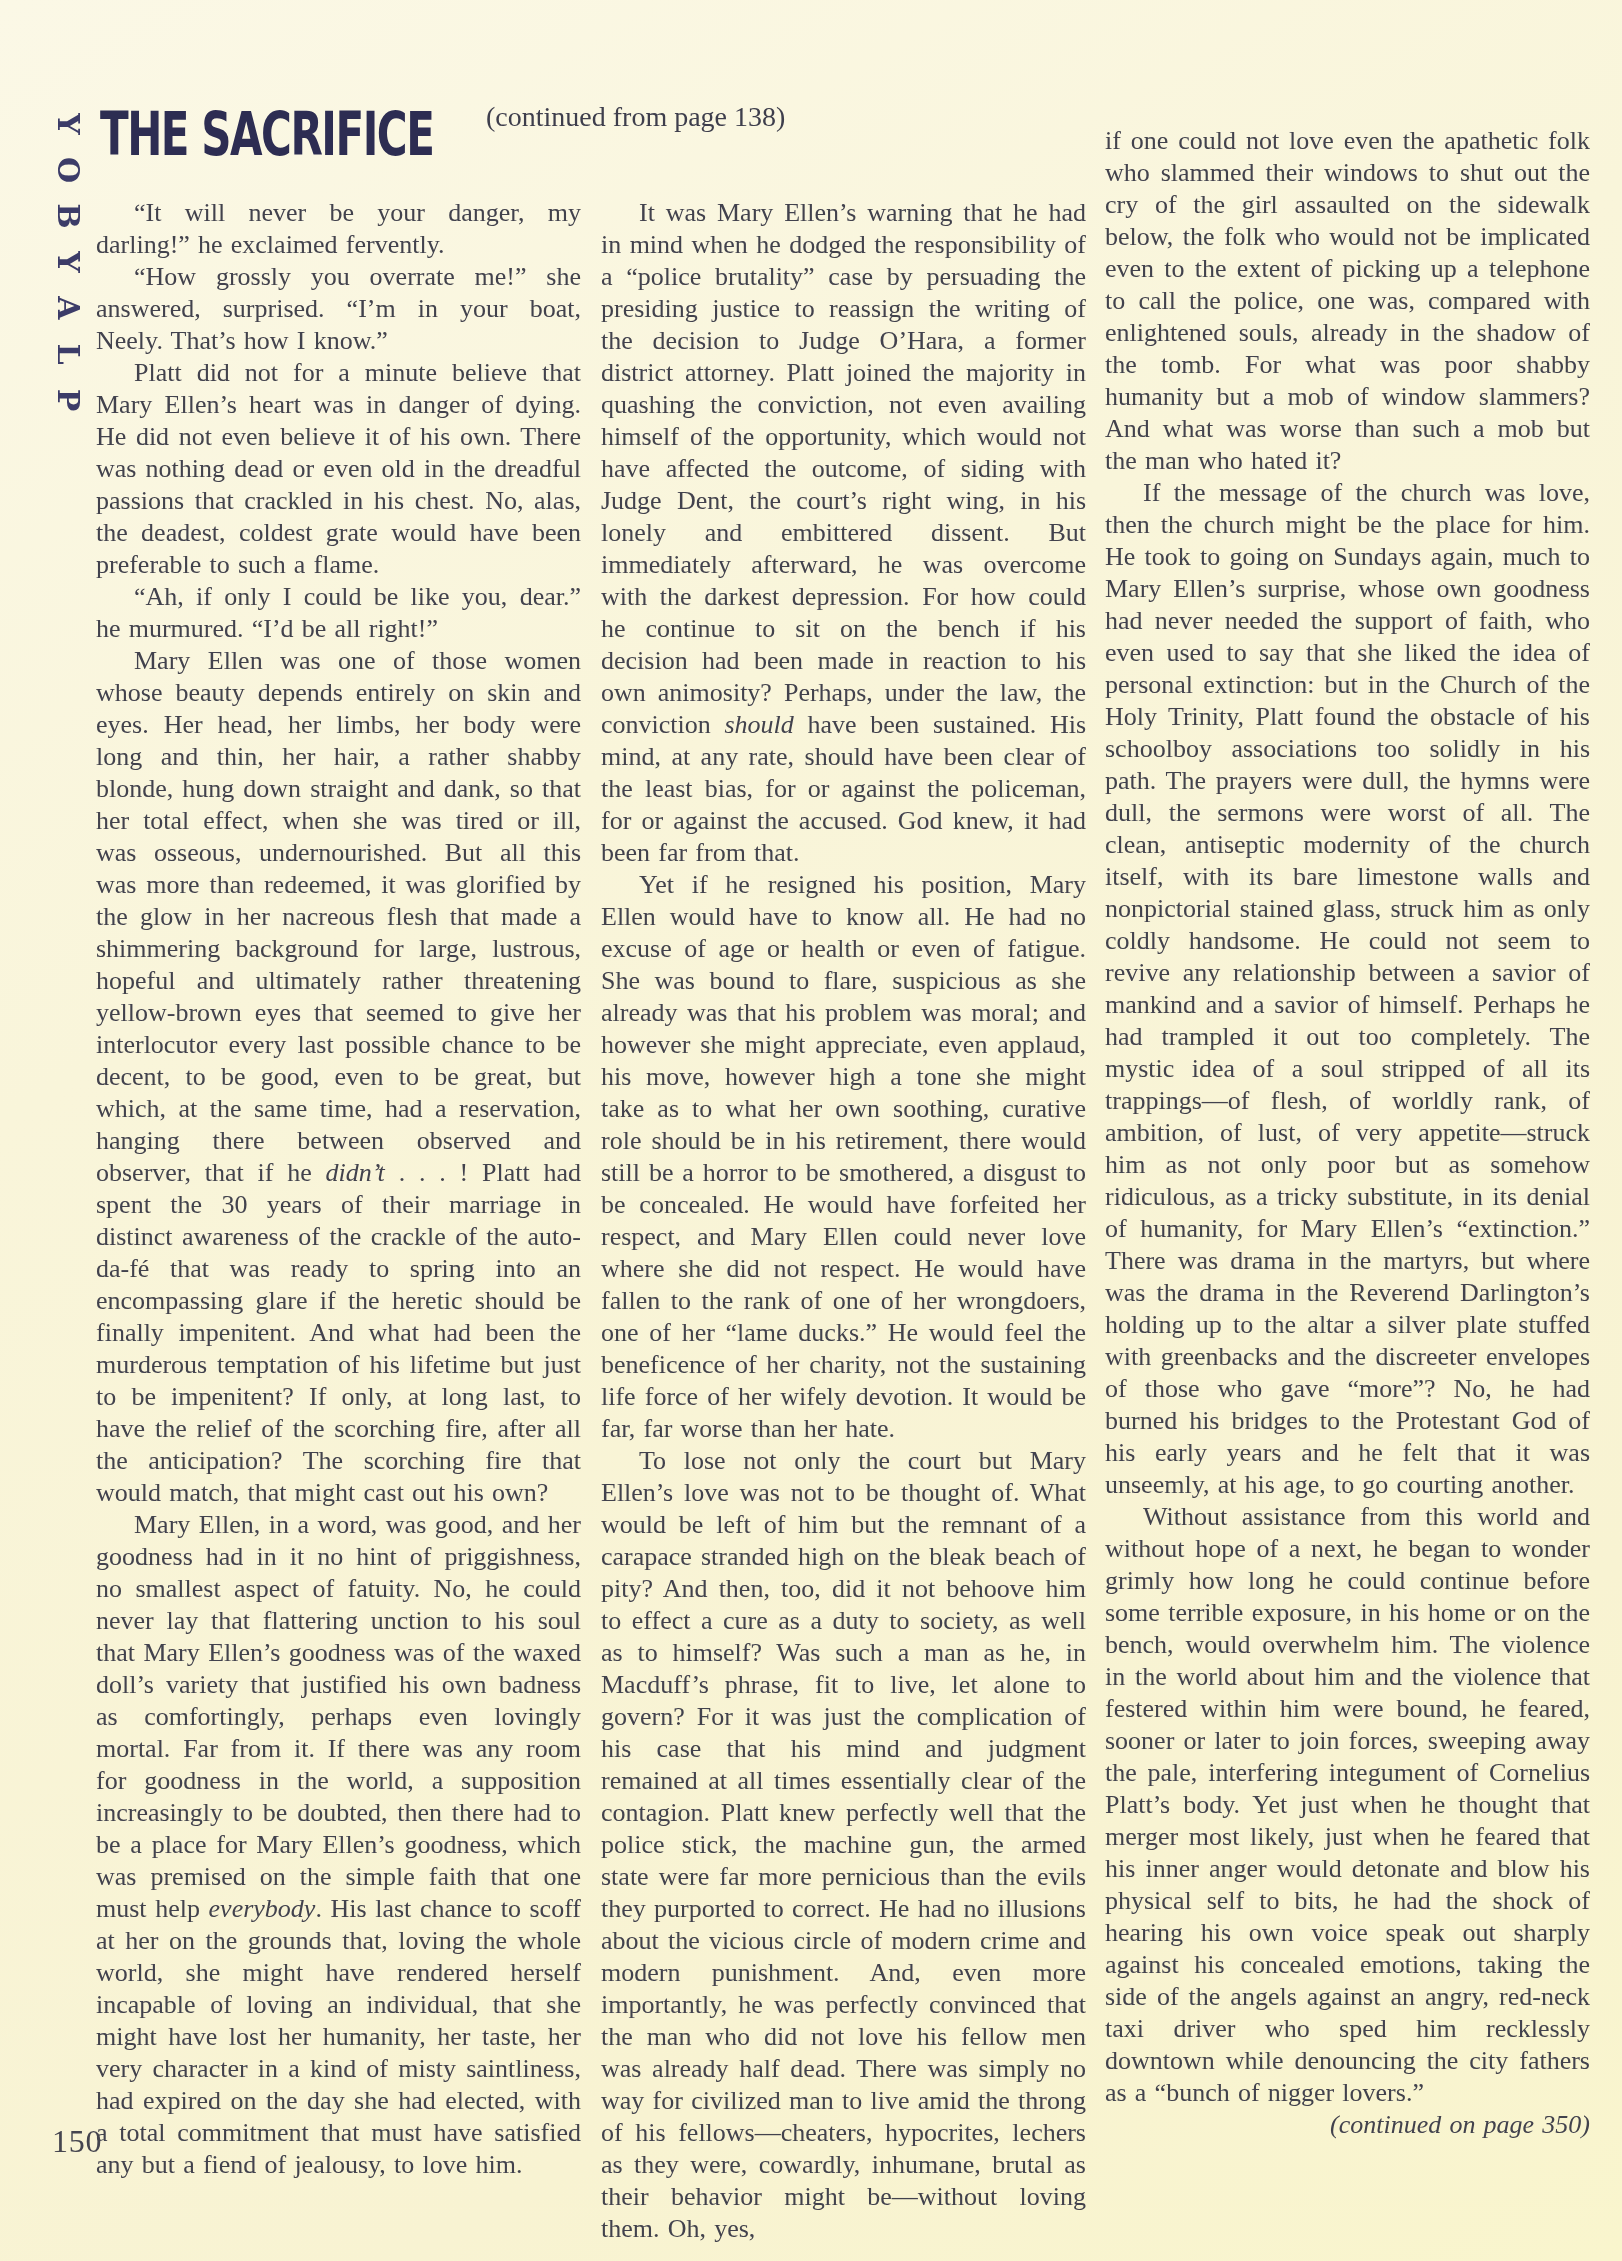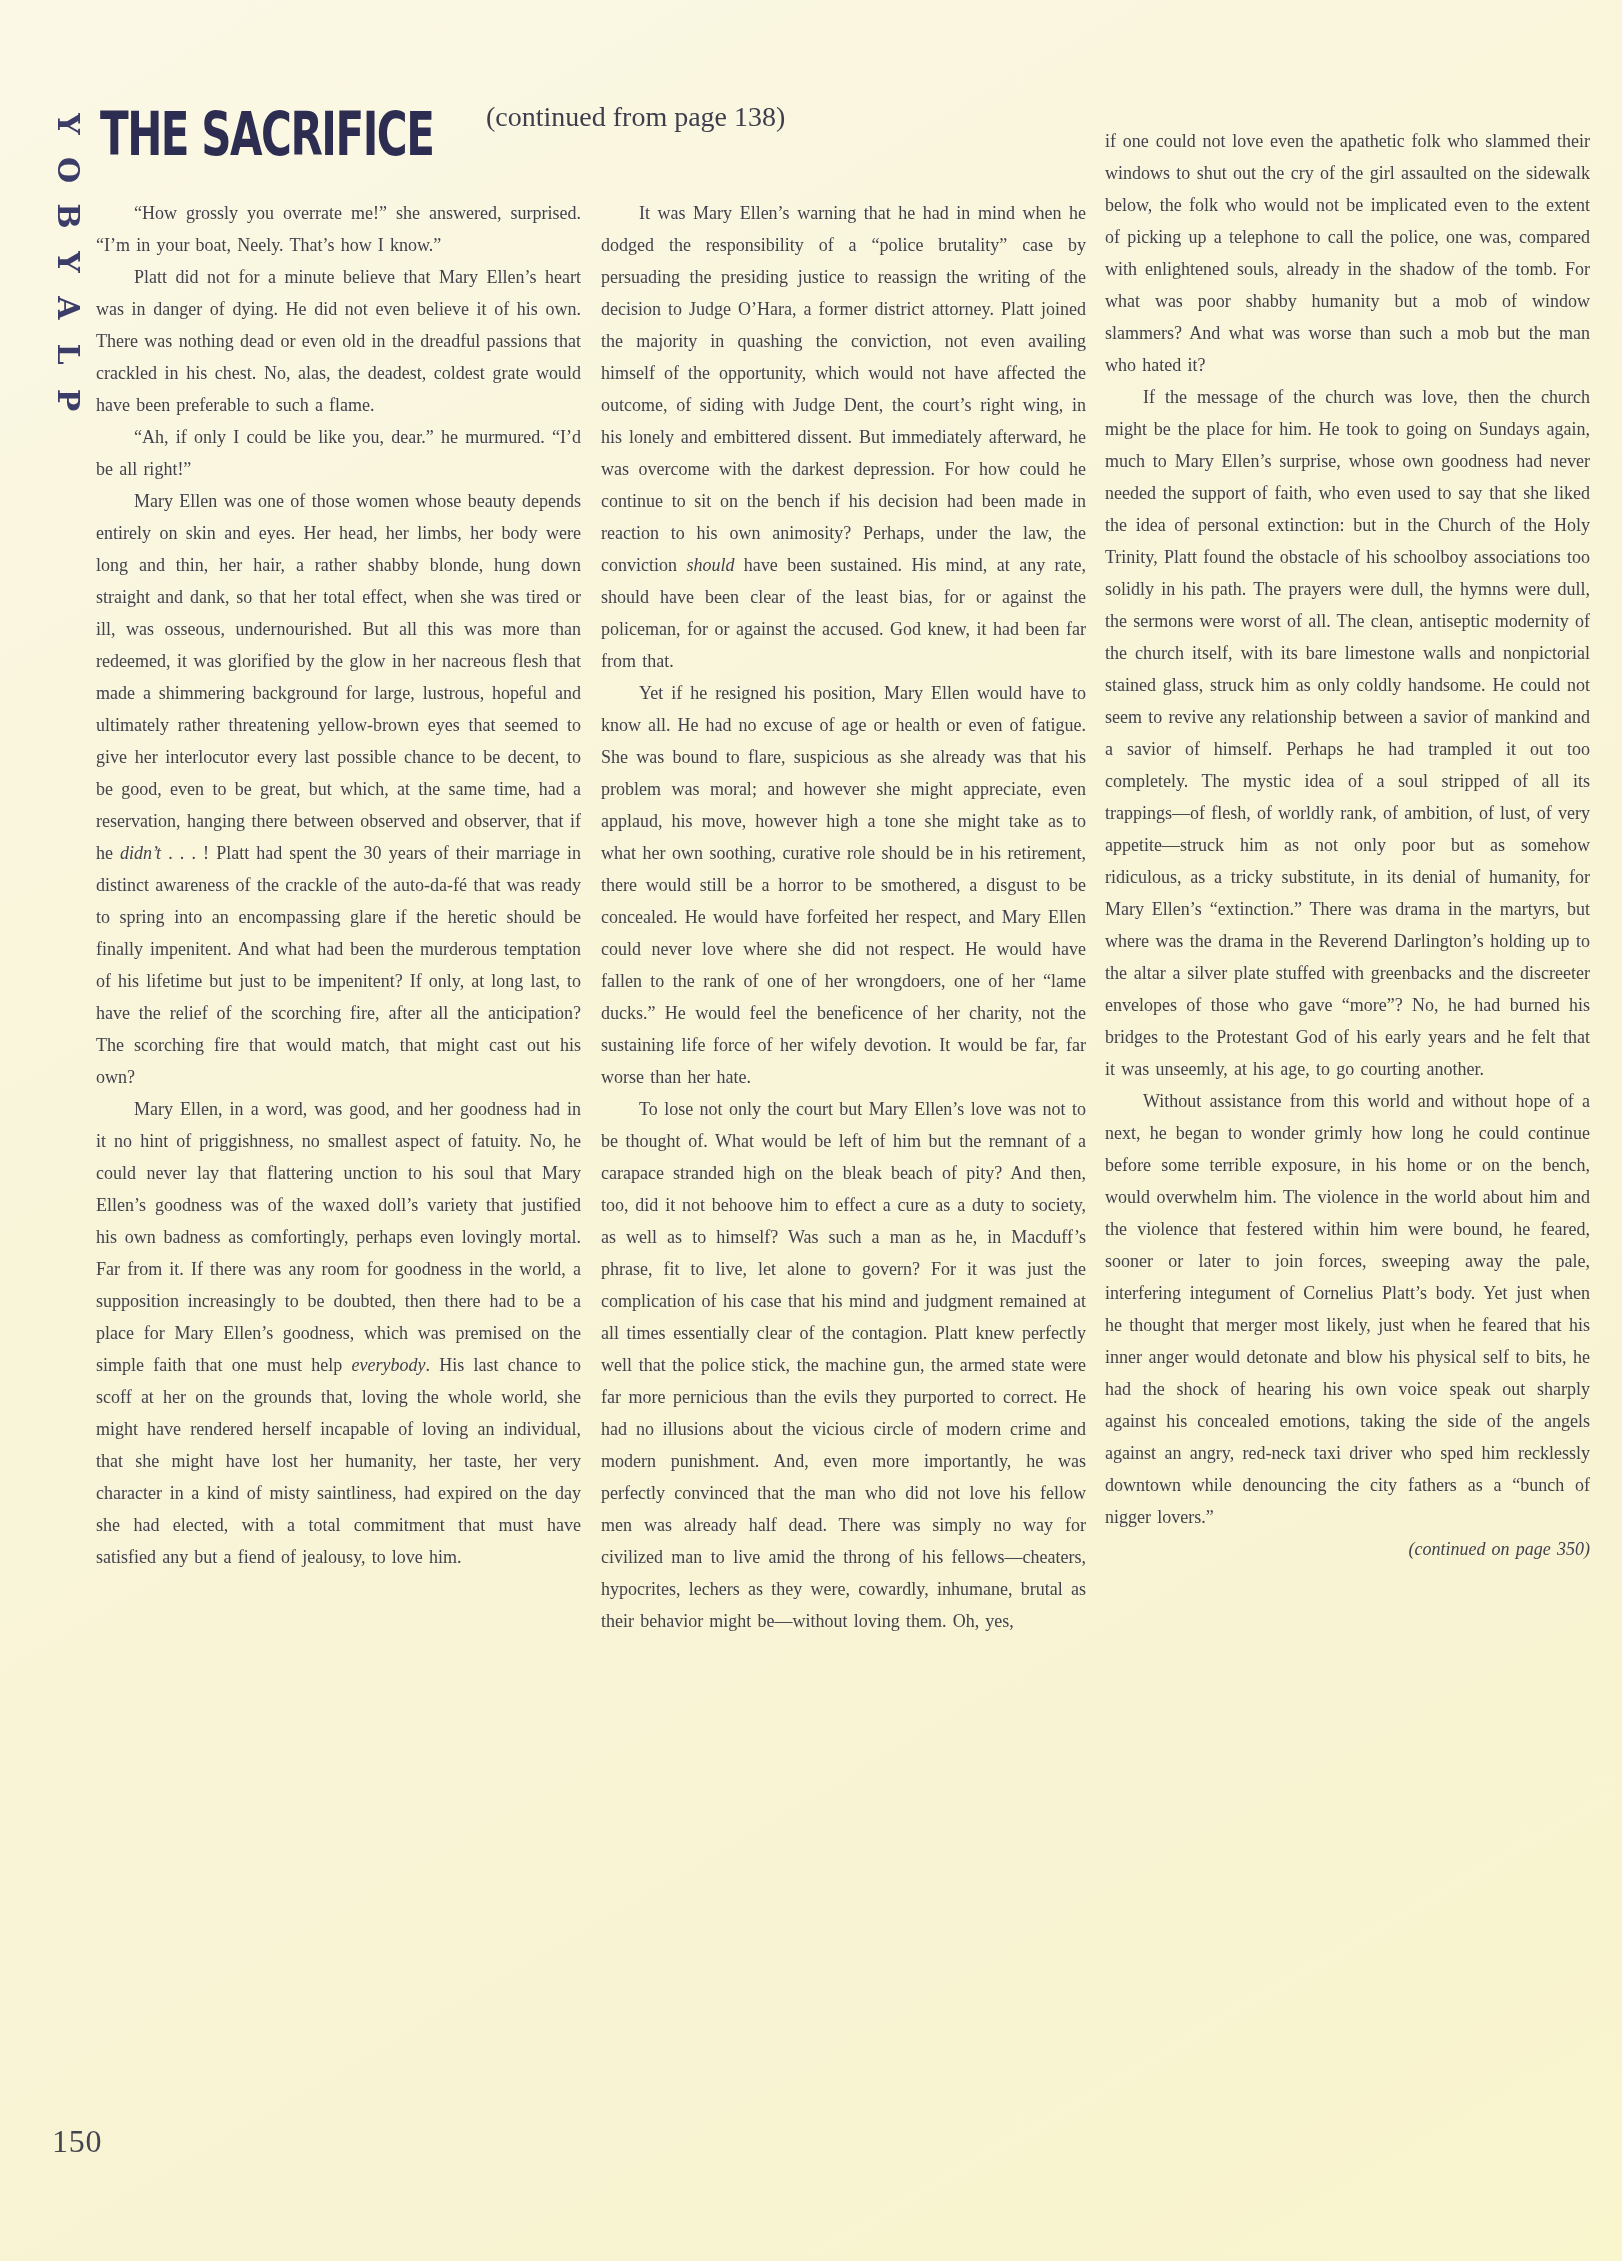--- a/index.html
+++ b/index.html
@@ -37,21 +37,21 @@
     transform:scaleX(0.70);transform-origin:left bottom;
     white-space:nowrap;
   }
   .continuation{
     font-size:28px;color:#3e3e4c;
     margin-left:26px;margin-bottom:0px;white-space:nowrap;
   }
   
   .col{
     position:absolute;width:485px;
-    font-size:18px;line-height:32px;color:#42424d;
+    font-size:26px;line-height:32px;color:#42424d;
     text-align:justify;
     word-spacing:1.7px;
     hyphens:auto;-webkit-hyphens:auto;
   }
   .col1{left:96px;top:197px;}
   .col2{left:601px;top:197px;}
   .col3{left:1105px;top:125px;}
   .para{margin:0;padding:0;}
   .para.indent{text-indent:38px;}
   .para .ital{font-style:italic;}
@@ -77,20 +77,21 @@
     </div>
 
   <div class="header">
     <div class="title-box">
       <div class="title">THE SACRIFICE</div>
     </div>
     <div class="continuation">(continued from page 138)</div>
   </div>
 
   <div class="col col1">
+      <p class="para indent"><span>“It will never be your danger, my darling!” he exclaimed fervently.</span></p>
       <p class="para indent"><span>“How grossly you overrate me!” she answered, surprised. “I’m in your boat, Neely. That’s how I know.”</span></p>
       <p class="para indent"><span>Platt did not for a minute believe that Mary Ellen’s heart was in danger of dying. He did not even believe it of his own. There was nothing dead or even old in the dreadful passions that crackled in his chest. No, alas, the deadest, coldest grate would have been preferable to such a flame.</span></p>
       <p class="para indent"><span>“Ah, if only I could be like you, dear.” he murmured. “I’d be all right!”</span></p>
       <p class="para indent"><span>Mary Ellen was one of those women whose beauty depends entirely on skin and eyes. Her head, her limbs, her body were long and thin, her hair, a rather shabby blonde, hung down straight and dank, so that her total effect, when she was tired or ill, was osseous, undernourished. But all this was more than redeemed, it was glorified by the glow in her nacreous flesh that made a shimmering background for large, lustrous, hopeful and ultimately rather threatening yellow-brown eyes that seemed to give her interlocutor every last possible chance to be decent, to be good, even to be great, but which, at the same time, had a reservation, hanging there between observed and observer, that if he </span><span class="ital">didn’t</span><span> . . . ! Platt had spent the 30 years of their marriage in distinct awareness of the crackle of the auto-da-fé that was ready to spring into an encompassing glare if the heretic should be finally impenitent. And what had been the murderous temptation of his lifetime but just to be impenitent? If only, at long last, to have the relief of the scorching fire, after all the anticipation? The scorching fire that would match, that might cast out his own?</span></p>
       <p class="para indent"><span>Mary Ellen, in a word, was good, and her goodness had in it no hint of priggishness, no smallest aspect of fatuity. No, he could never lay that flattering unction to his soul that Mary Ellen’s goodness was of the waxed doll’s variety that justified his own badness as comfortingly, perhaps even lovingly mortal. Far from it. If there was any room for goodness in the world, a supposition increasingly to be doubted, then there had to be a place for Mary Ellen’s goodness, which was premised on the simple faith that one must help </span><span class="ital">everybody</span><span>. His last chance to scoff at her on the grounds that, loving the whole world, she might have rendered herself incapable of loving an individual, that she might have lost her humanity, her taste, her very character in a kind of misty saintliness, had expired on the day she had elected, with a total commitment that must have satisfied any but a fiend of jealousy, to love him.</span></p>
     </div>
   <div class="col col2">
       <p class="para indent"><span>It was Mary Ellen’s warning that he had in mind when he dodged the responsibility of a “police brutality” case by persuading the presiding justice to reassign the writing of the decision to Judge O’Hara, a former district attorney. Platt joined the majority in quashing the conviction, not even availing himself of the opportunity, which would not have affected the outcome, of siding with Judge Dent, the court’s right wing, in his lonely and embittered dissent. But immediately afterward, he was overcome with the darkest depression. For how could he continue to sit on the bench if his decision had been made in reaction to his own animosity? Perhaps, under the law, the conviction </span><span class="ital">should</span><span> have been sustained. His mind, at any rate, should have been clear of the least bias, for or against the policeman, for or against the accused. God knew, it had been far from that.</span></p>
       <p class="para indent"><span>Yet if he resigned his position, Mary Ellen would have to know all. He had no excuse of age or health or even of fatigue. She was bound to flare, suspicious as she already was that his problem was moral; and however she might appreciate, even applaud, his move, however high a tone she might take as to what her own soothing, curative role should be in his retirement, there would still be a horror to be smothered, a disgust to be concealed. He would have forfeited her respect, and Mary Ellen could never love where she did not respect. He would have fallen to the rank of one of her wrongdoers, one of her “lame ducks.” He would feel the beneficence of her charity, not the sustaining life force of her wifely devotion. It would be far, far worse than her hate.</span></p>
       <p class="para indent"><span>To lose not only the court but Mary Ellen’s love was not to be thought of. What would be left of him but the remnant of a carapace stranded high on the bleak beach of pity? And then, too, did it not behoove him to effect a cure as a duty to society, as well as to himself? Was such a man as he, in Macduff’s phrase, fit to live, let alone to govern? For it was just the complication of his case that his mind and judgment remained at all times essentially clear of the contagion. Platt knew perfectly well that the police stick, the machine gun, the armed state were far more pernicious than the evils they purported to correct. He had no illusions about the vicious circle of modern crime and modern punishment. And, even more importantly, he was perfectly convinced that the man who did not love his fellow men was already half dead. There was simply no way for civilized man to live amid the throng of his fellows—cheaters, hypocrites, lechers as they were, cowardly, inhumane, brutal as their behavior might be—without loving them. Oh, yes,</span></p>

